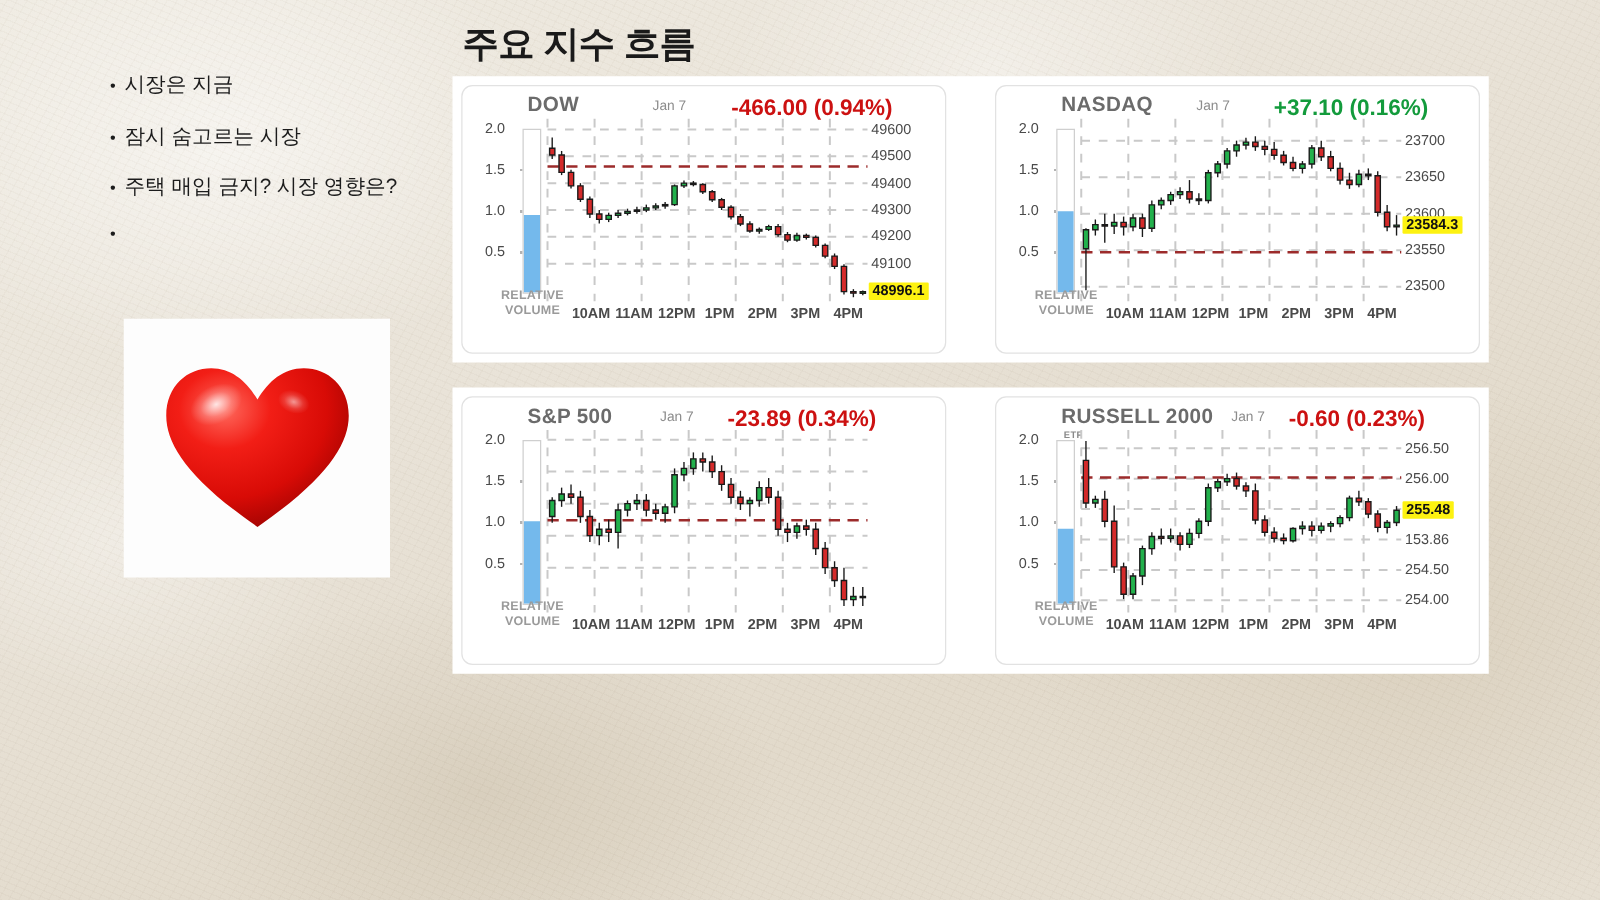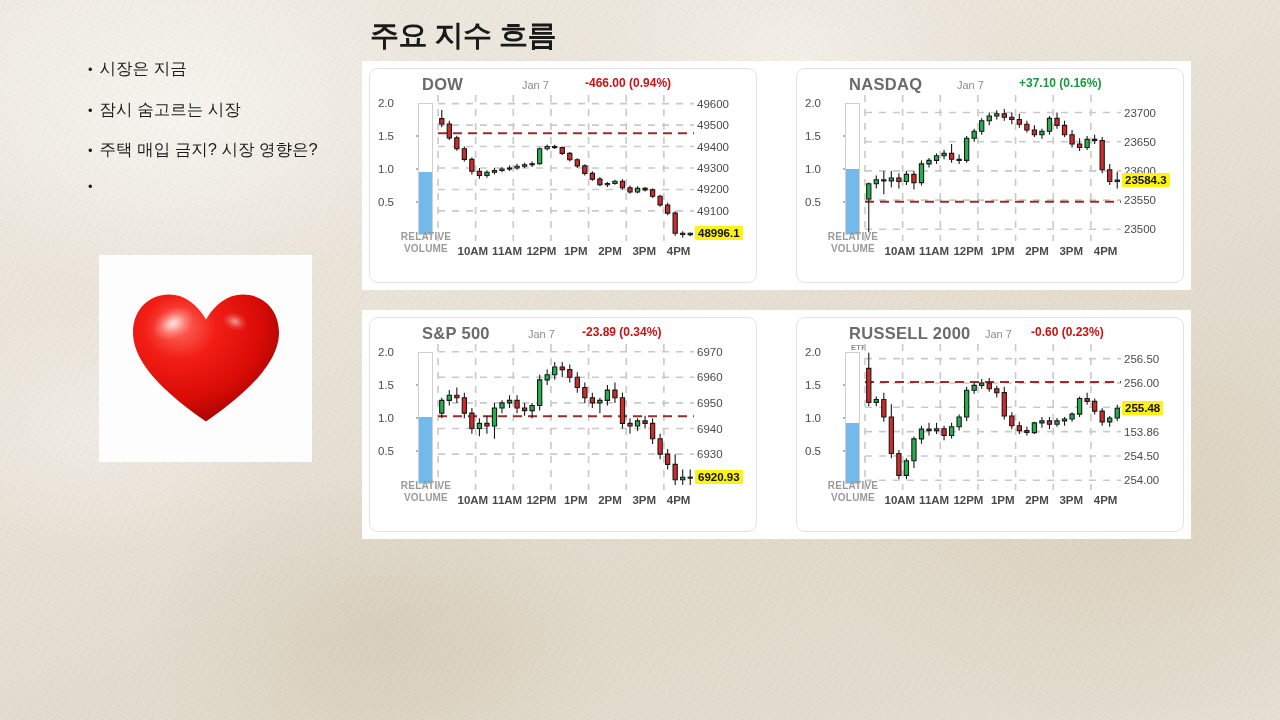--- a/index.html
+++ b/index.html
@@ -73,30 +73,30 @@
   .idx-sub{
     position:absolute;left:54px;top:19px;
     font-size:7.5px;font-weight:bold;color:#8a8a8a;letter-spacing:.3px;
   }
   .idx-date{
     position:absolute;top:4px;
     font-size:11px;color:#8c8c8c;font-weight:normal;
   }
   .idx-chg{
     position:absolute;top:1px;
-    font-size:12px;font-weight:bold;
+    font-size:18px;font-weight:bold;
   }
   .chg-down{color:#cc1111;}
   .chg-up{color:#139b3c;}
 
   
   .vol-axis{position:absolute;left:8px;top:34px;width:36px;height:132px;}
   .vol-tick{
     position:absolute;right:0;font-size:11.5px;color:#4a4a4a;
-    transform:translateY(-50%);text-align:left;width:100%;
+    transform:translateY(-50%);text-align:center;width:100%;
   }
   .vol-dash{
     position:absolute;width:9px;height:0;border-top:2px dotted #b3b3b3;
     transform:translateY(-50%);
   }
   .vol-bar{
     position:absolute;left:48px;top:34px;width:15px;height:132px;
     border:1px solid #cfcfcf;background:#fff;box-sizing:border-box;overflow:hidden;
   }
   .vol-fill{position:absolute;left:0;bottom:0;width:100%;background:#74b9ec;}
@@ -520,28 +520,20 @@
           <line x1="897.1" y1="287.7" x2="897.1" y2="343.9" stroke="#1a1a1a" stroke-width="1.1" vector-effect="non-scaling-stroke"></line>
           <rect x="888.8" y="301.8" width="16.5" height="28.1" fill="#d42a2a" stroke="#1a1a1a" stroke-width="1.1" vector-effect="non-scaling-stroke"></rect>
           <line x1="926.5" y1="301.8" x2="926.5" y2="386.0" stroke="#1a1a1a" stroke-width="1.1" vector-effect="non-scaling-stroke"></line>
           <rect x="918.2" y="329.8" width="16.5" height="42.1" fill="#d42a2a" stroke="#1a1a1a" stroke-width="1.1" vector-effect="non-scaling-stroke"></rect>
           <line x1="955.9" y1="343.9" x2="955.9" y2="386.0" stroke="#1a1a1a" stroke-width="1.1" vector-effect="non-scaling-stroke"></line>
           <rect x="947.6" y="364.9" width="16.5" height="7.0" fill="#22b14c" stroke="#1a1a1a" stroke-width="1.1" vector-effect="non-scaling-stroke"></rect>
           <line x1="985.3" y1="343.9" x2="985.3" y2="386.0" stroke="#1a1a1a" stroke-width="1.1" vector-effect="non-scaling-stroke"></line>
           <rect x="977.1" y="364.9" width="16.5" height="2.5" fill="#d42a2a" stroke="#1a1a1a" stroke-width="1.1" vector-effect="non-scaling-stroke"></rect>
         </svg>
       </div>
-      <div class="price-axis">
-        <div class="price-tick" style="top: 5.26316%;">6970</div>
-        <div class="price-tick" style="top: 22.807%;">6960</div>
-        <div class="price-tick" style="top: 40.3509%;">6950</div>
-        <div class="price-tick" style="top: 57.8947%;">6940</div>
-        <div class="price-tick" style="top: 75.4386%;">6930</div>
-        <div class="price-last" style="top: 91.3509%; background: rgb(253, 242, 17);">6920.93</div>
-      </div>
       <div class="x-axis">
         <div class="x-tick" style="left: 7.85714%;">10AM</div>
         <div class="x-tick" style="left: 22.1429%;">11AM</div>
         <div class="x-tick" style="left: 36.4286%;">12PM</div>
         <div class="x-tick" style="left: 50.7143%;">1PM</div>
         <div class="x-tick" style="left: 65%;">2PM</div>
         <div class="x-tick" style="left: 79.2857%;">3PM</div>
         <div class="x-tick" style="left: 93.5714%;">4PM</div>
       </div>
     </div>

